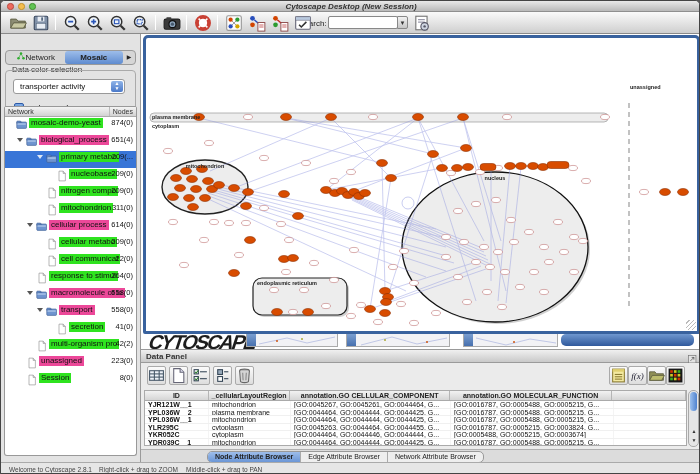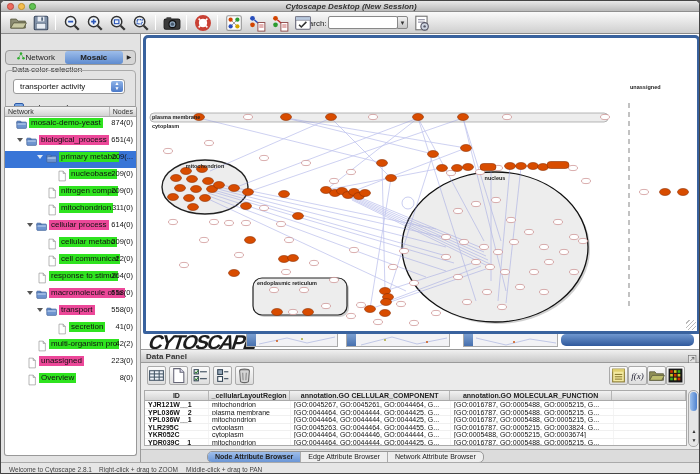--- a/index.html
+++ b/index.html
@@ -347,21 +347,21 @@
                 <path d="M9.5 1.5 v3 h3" fill="#ddd" stroke="#888" stroke-width=".8"></path>
               </svg></span>
             <span class="tlabel bg-red" style="left:34px">unassigned</span>
             <span class="tcount">223(0)</span>
           </div>
           <div class="trow">
             <span class="ticon" style="left:21px"><svg viewBox="0 0 16 16" xmlns="http://www.w3.org/2000/svg">
                 <path d="M4 1.5 h5.5 l3 3 v10 h-8.5 z" fill="#fff" stroke="#888" stroke-width=".8"></path>
                 <path d="M9.5 1.5 v3 h3" fill="#ddd" stroke="#888" stroke-width=".8"></path>
               </svg></span>
-            <span class="tlabel bg-green" style="left:34px">Overview</span>
+            <span class="tlabel bg-green" style="left:34px">Session</span>
             <span class="tcount">8(0)</span>
           </div>
         </div>
     </div>
   </div>
 
   <div class="abs mdi">
     <div class="abs wm">CYTOSCAPE</div>
     <div class="abs bgfrag" style="left:105px;width:92px;"><div class="bluee"></div><svg width="92" height="14">
           <path d="M12 10 L40 4 L60 9 L88 3" stroke="#aab4e0" fill="none" stroke-width="0.7"></path>

